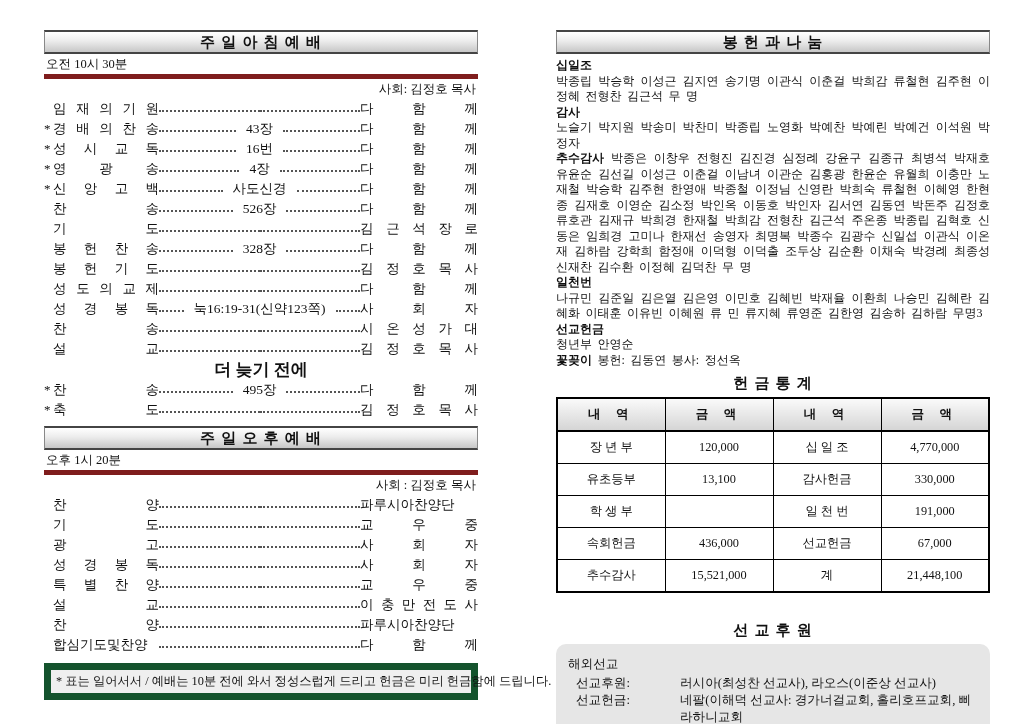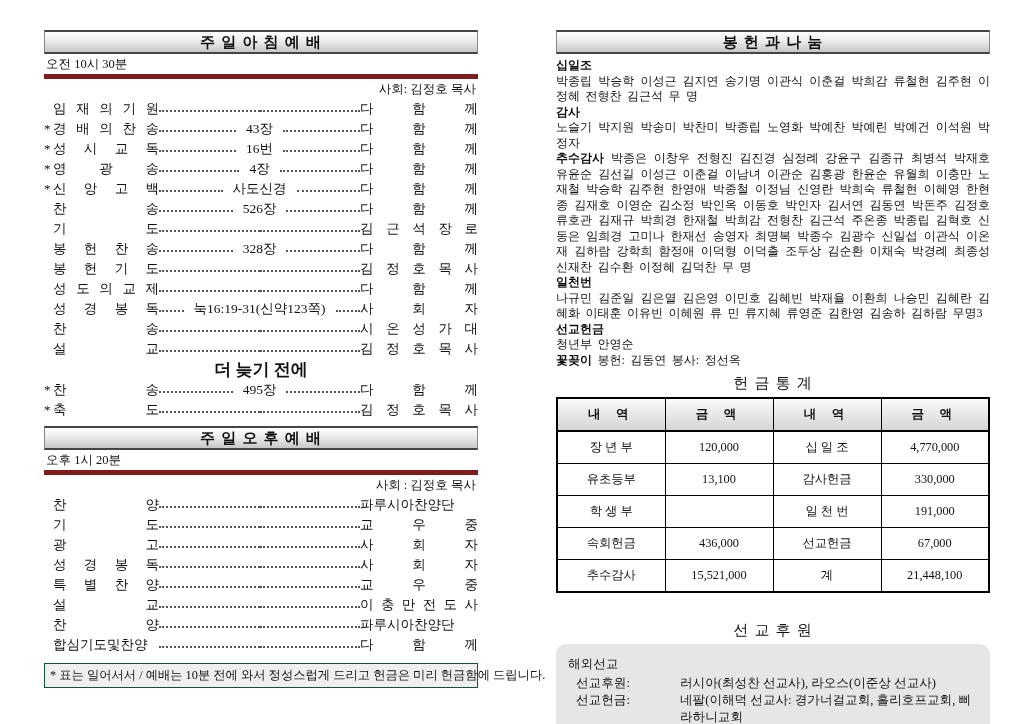--- a/index.html
+++ b/index.html
@@ -29,32 +29,32 @@
   .svc-row .star{width:9px; flex:none; font-size:13px;}
   .svc-row .nm{width:106px; flex:none; text-align:justify; text-align-last:justify; white-space:nowrap;}
   .svc-row .leader{flex:1 1 0; height:0; border-bottom:2px dotted #555; align-self:center; margin-top:3px;}
   .svc-row .val{flex:none; padding:0 10px; text-align:center; white-space:nowrap;}
   .svc-row .val:empty{padding:0;}
   .svc-row .by{width:118px; flex:none; text-align:justify; text-align-last:justify; white-space:nowrap;}
   .sermon-title{text-align:center; font-weight:bold; font-size:17px; height:21px; line-height:21px;}
   .afternoon{margin-top:6px;}
 
   .footnote{
-    margin-top:8px; border:1px solid #14532d; background:#efefef;
+    margin-top:8px; border:7px solid #14532d; background:#efefef;
     font-size:12.3px; padding:3px 5px; text-align:center; white-space:nowrap;
   }
 
   
   .names{font-size:12px; line-height:15.5px; text-align:justify; word-spacing:2.5px;}
   .names .blk-label{font-weight:bold; display:block; font-family:"Liberation Sans","DejaVu Sans",sans-serif; font-size:12px;}
   .names .inl-label{font-weight:bold; font-family:"Liberation Sans","DejaVu Sans",sans-serif; font-size:12px;}
   .names p{margin:0;}
 
   .mid-title{
-    text-align:center; font-weight:normal; font-size:15px; letter-spacing:1px;
+    text-align:center; font-weight:bold; font-size:15px; letter-spacing:1px;
     font-family:"Liberation Sans","DejaVu Sans",sans-serif; margin:6px 0 4px;
   }
 
   
   table.stats{width:100%; border-collapse:collapse; border:2px solid #000; font-size:12.3px; table-layout:fixed;}
   table.stats th, table.stats td{border:1px solid #000; height:15px; padding:7px 3px; text-align:center; overflow:hidden; white-space:nowrap;}
   table.stats th{
     background:linear-gradient(180deg,#fafafa,#d5d5d5);
     font-weight:bold; border-bottom:2px solid #000; letter-spacing:6px;
     font-family:"Liberation Sans","DejaVu Sans",sans-serif; font-size:12.5px;

